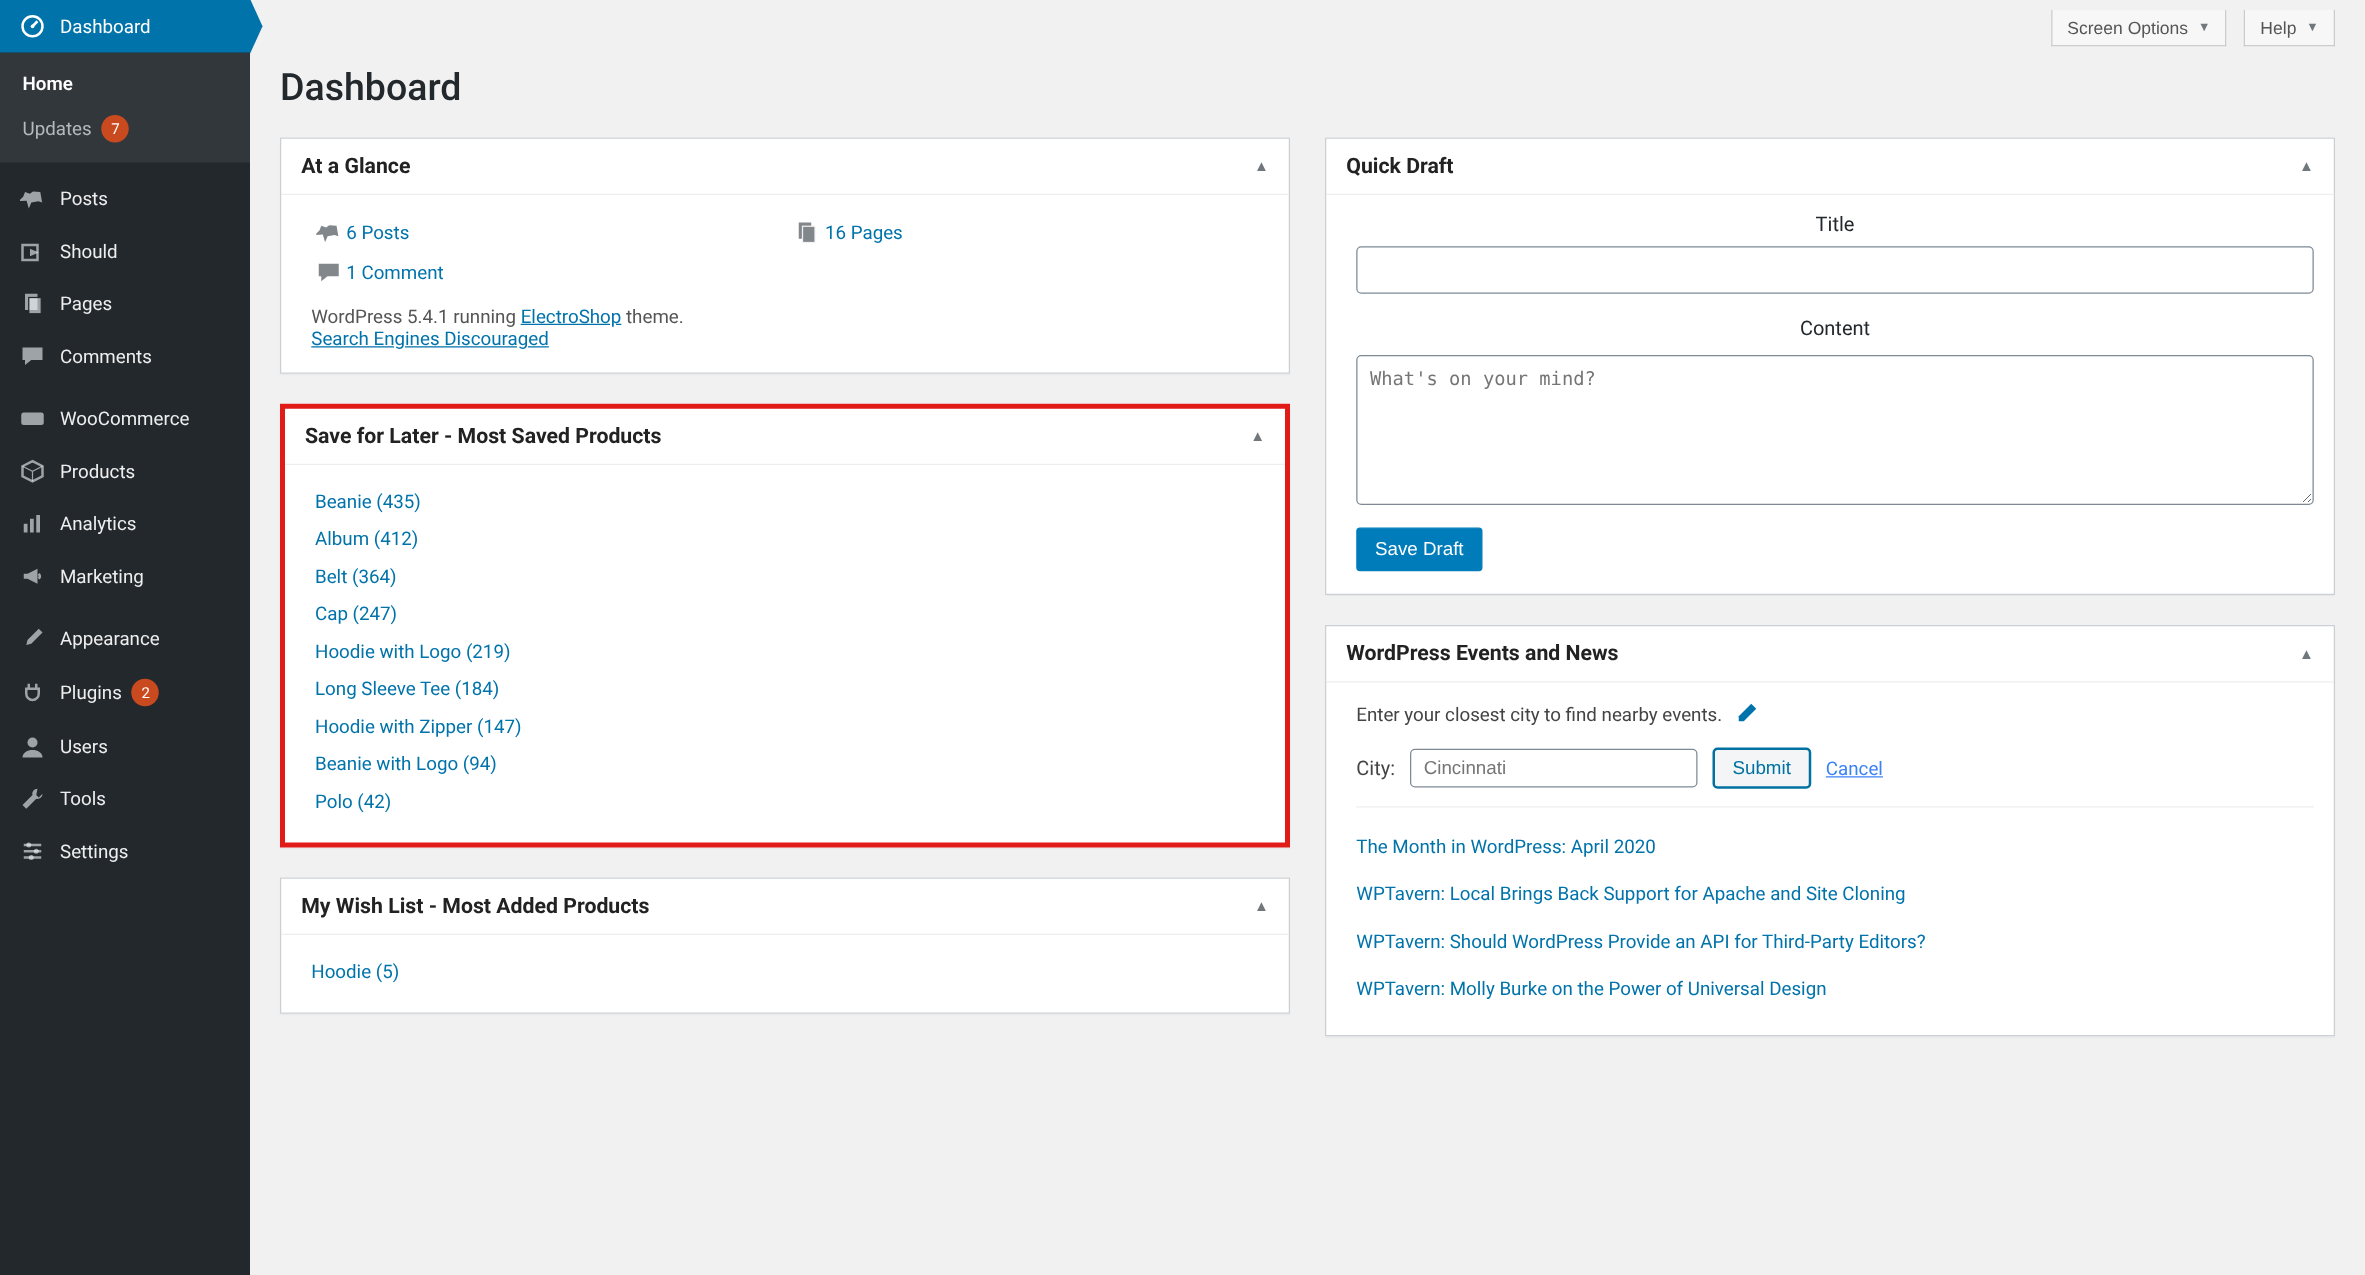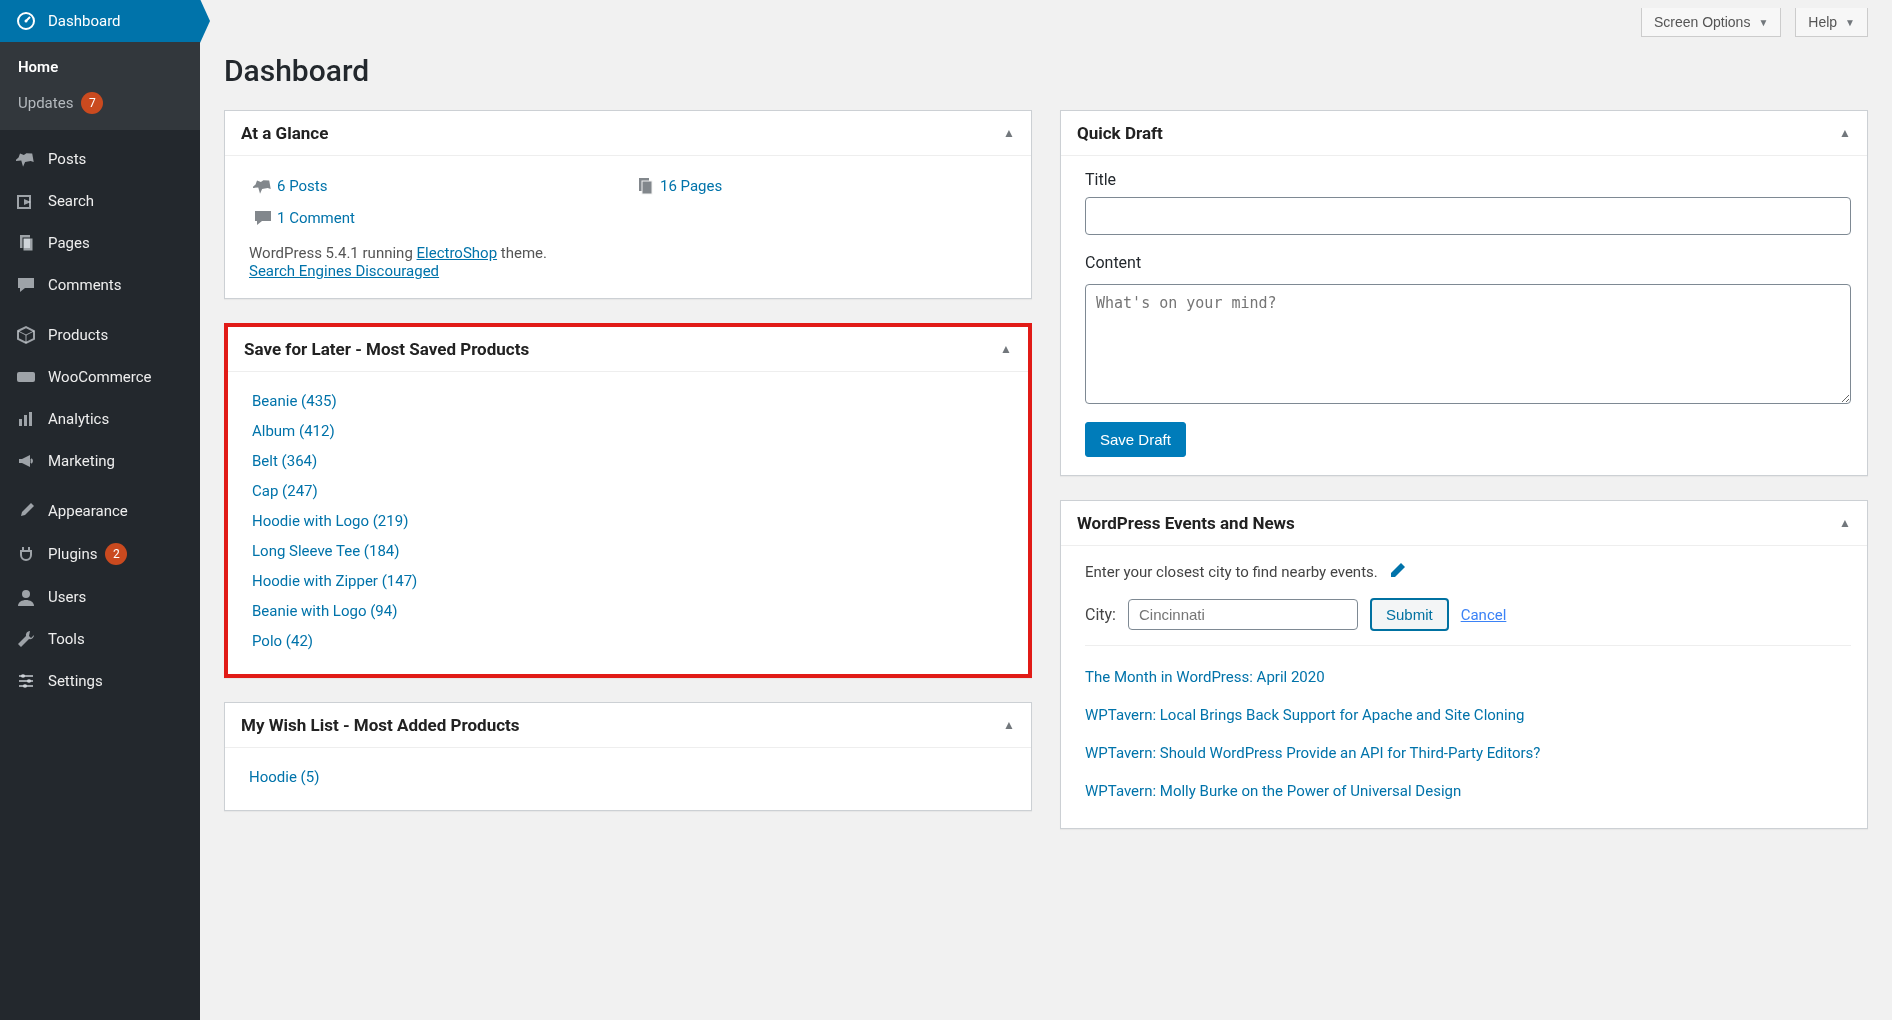--- a/index.html
+++ b/index.html
@@ -129,21 +129,21 @@
     .link { color: #0073aa; cursor: pointer; }
     
     .link-list a {
       display: block; color: #0073aa; text-decoration: none;
       padding: 6px 0; font-size: 15px;
     }
     .last-link-list a {
       padding: 10px 0;
     }
     
-    .field-label { display: block; margin-bottom: 8px; font-size: 16px; color: #23282d; }
+    .field-label { display: block; margin-bottom: 8px; font-size: 16px; color: #23282d; text-align: center; }
     .text-input {
       width: 100%; border: 1px solid #7e8993; border-radius: 4px;
       padding: 6px 10px; font-size: 15px; line-height: 1.6;
     }
     textarea.text-input { height: 120px; resize: vertical; margin-top: 4px;}
     .btn-primary {
       background: #007cba; color: #fff; border: 1px solid #007cba;
       padding: 8px 14px; font-size: 15px; border-radius: 3px; cursor: pointer;
       margin-top: 14px;
     }
@@ -195,21 +195,21 @@
           </span>
           <span>Posts</span>
         </div>
         <div class="sidebar-item">
           <span class="icon">
             <svg viewBox="0 0 20 20" fill="currentColor">
               <rect x="2" y="5" width="12" height="12" stroke="currentColor" fill="none" stroke-width="2"></rect>
               <path d="M8 8l7 3-7 3z"></path>
             </svg>
           </span>
-          <span>Search</span>
+          <span>Should</span>
         </div>
         <div class="sidebar-item">
           <span class="icon">
             <svg viewBox="0 0 20 20" fill="currentColor">
               <rect x="4" y="2" width="10" height="13"></rect>
               <rect x="7" y="5" width="10" height="13" stroke="#23282d"></rect>
             </svg>
           </span>
           <span>Pages</span>
         </div>
@@ -218,33 +218,33 @@
             <svg viewBox="0 0 20 20" fill="currentColor">
               <path d="M2 3h16v10H9l-5 4v-4H2z"></path>
             </svg>
           </span>
           <span>Comments</span>
         </div>
         <div class="sidebar-sep"></div>
         <div class="sidebar-item">
           <span class="icon">
             <svg viewBox="0 0 20 20" fill="currentColor">
+              <rect x="1" y="5" width="18" height="10" rx="2"></rect>
+            </svg>
+          </span>
+          <span>WooCommerce</span>
+        </div>
+        <div class="sidebar-item">
+          <span class="icon">
+            <svg viewBox="0 0 20 20" fill="currentColor">
               <path d="M2 6l8-4 8 4v8l-8 4-8-4z" fill="none" stroke="currentColor" stroke-width="2"></path>
               <path d="M2 6l8 4 8-4M10 10v8" stroke="currentColor" fill="none"></path>
             </svg>
           </span>
           <span>Products</span>
-        </div>
-        <div class="sidebar-item">
-          <span class="icon">
-            <svg viewBox="0 0 20 20" fill="currentColor">
-              <rect x="1" y="5" width="18" height="10" rx="2"></rect>
-            </svg>
-          </span>
-          <span>WooCommerce</span>
         </div>
         <div class="sidebar-item">
           <span class="icon">
             <svg viewBox="0 0 20 20" fill="currentColor">
               <rect x="3" y="10" width="3" height="7"></rect>
               <rect x="8" y="6" width="3" height="11"></rect>
               <rect x="13" y="3" width="3" height="14"></rect>
             </svg>
           </span>
           <span>Analytics</span>

